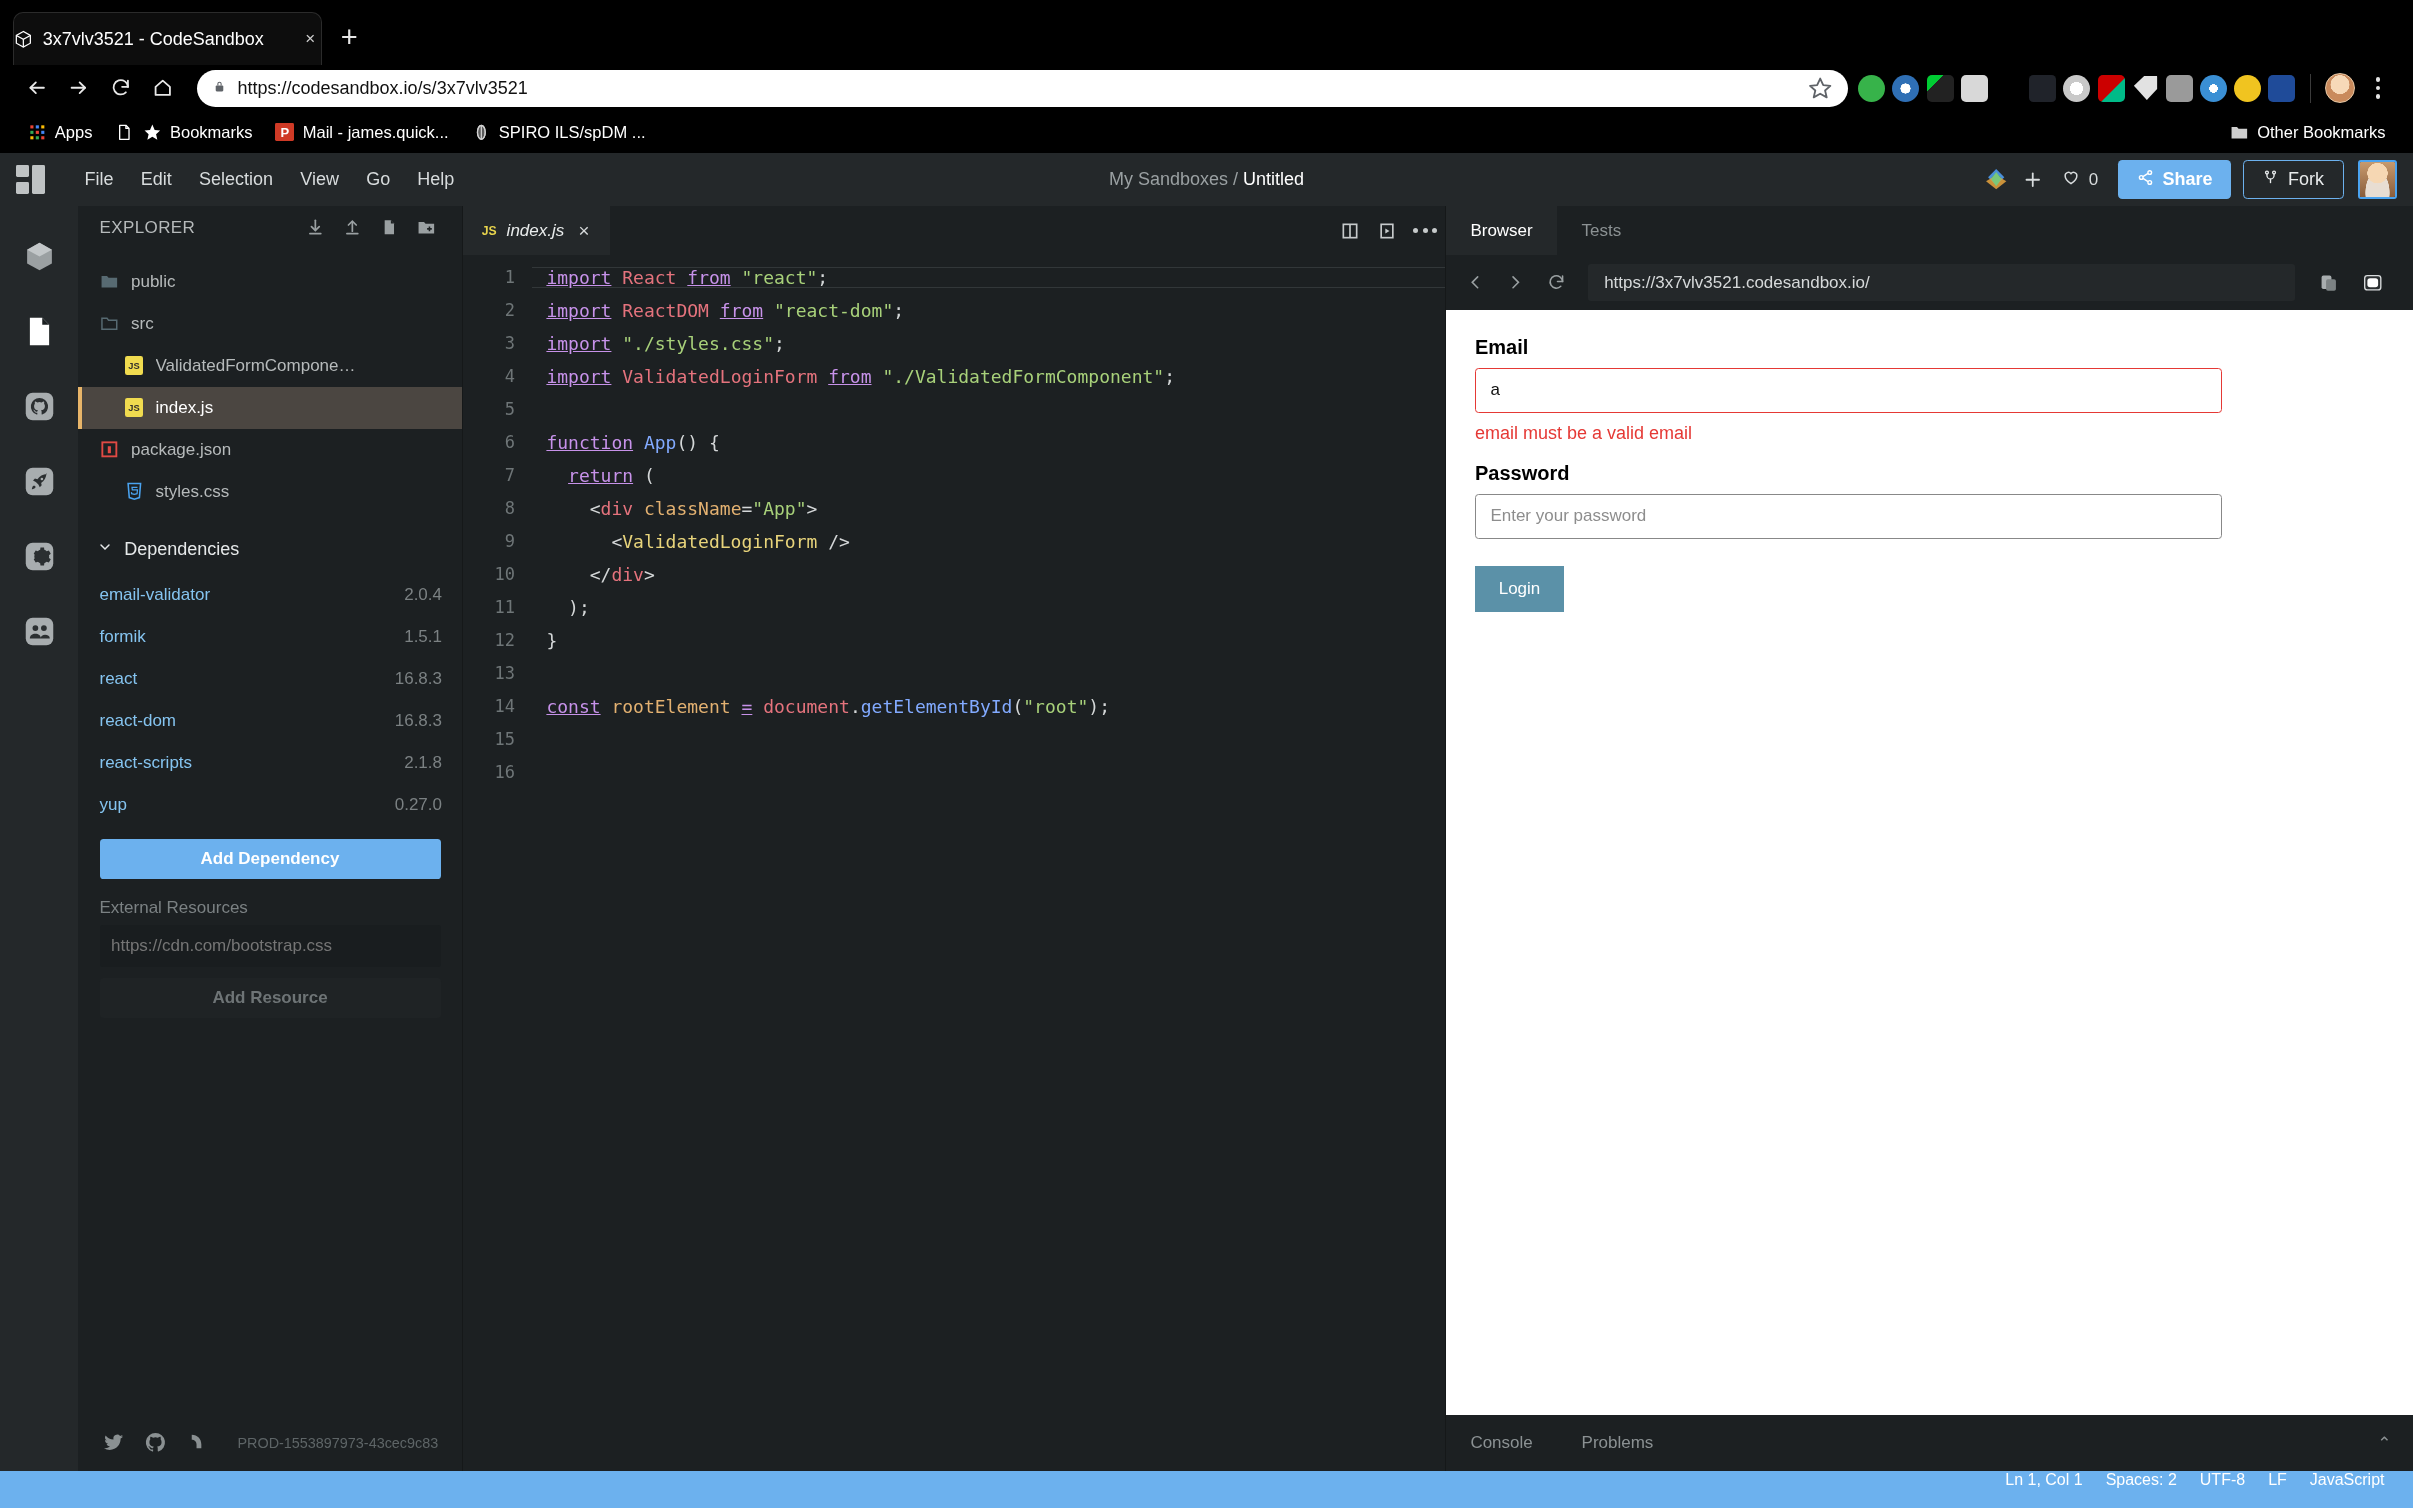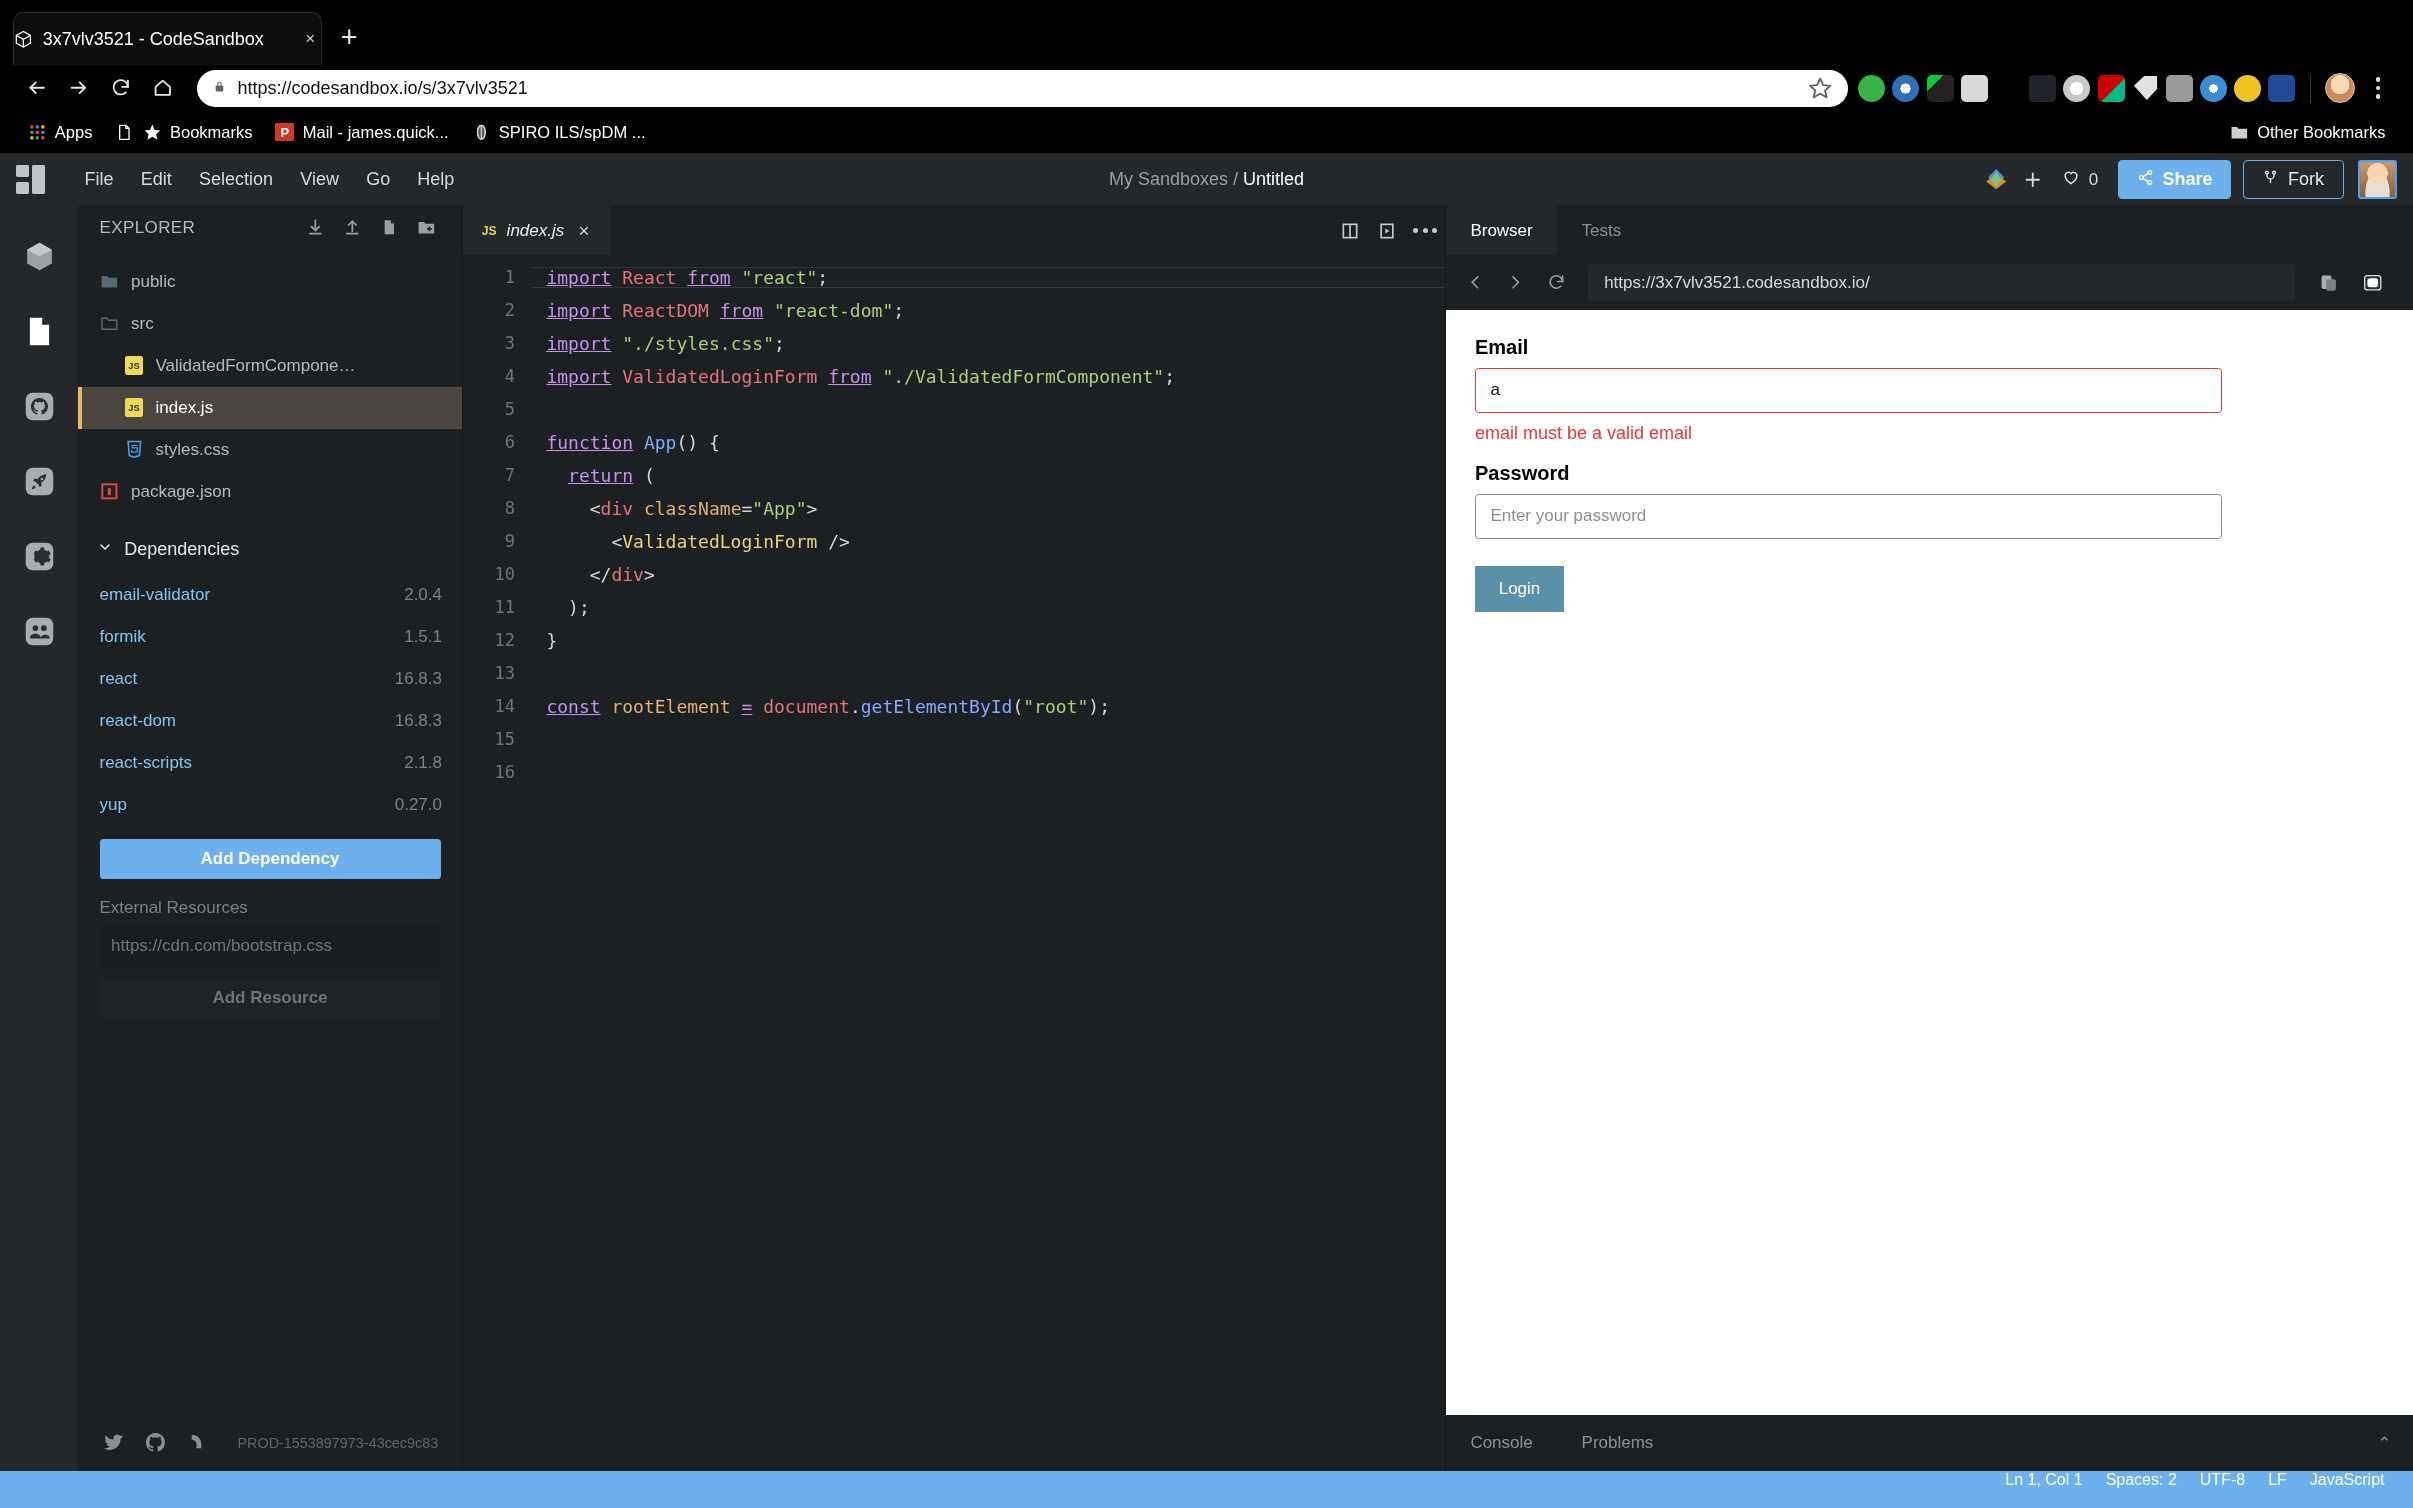--- a/index.html
+++ b/index.html
@@ -516,38 +516,38 @@
             <span class="fname">ValidatedFormCompone…</span>
           </div>
 
           <div class="frow indent active">
             <span class="ficon">
                 <span class="badge-js">JS</span>
               </span>
             <span class="fname">index.js</span>
           </div>
 
+          <div class="frow">
+            <span class="ficon">
+              <svg viewBox="0 0 24 24" width="18.7" height="18.7">
+                  <rect x="3" y="3" width="18" height="18" fill="none" stroke="#e04a44" stroke-width="2.4"></rect>
+                  <rect x="10" y="8" width="4" height="9" fill="#e04a44"></rect>
+                </svg>
+            </span>
+            <span class="fname">package.json</span>
+          </div>
+
           <div class="frow indent">
             <span class="ficon">
               <svg viewBox="0 0 24 24" width="18.7" height="18.7">
                   <path d="M4 2h16l-1.5 18L12 22l-6.5-2z" fill="none" stroke="#4aa3f0" stroke-width="2"></path>
                   <path d="M16 7H9l.4 3H16l-.5 5-3.5 1-3.5-1-.2-2" fill="none" stroke="#4aa3f0" stroke-width="1.6"></path>
                 </svg>
             </span>
             <span class="fname">styles.css</span>
-          </div>
-
-          <div class="frow">
-            <span class="ficon">
-              <svg viewBox="0 0 24 24" width="18.7" height="18.7">
-                  <rect x="3" y="3" width="18" height="18" fill="none" stroke="#e04a44" stroke-width="2.4"></rect>
-                  <rect x="10" y="8" width="4" height="9" fill="#e04a44"></rect>
-                </svg>
-            </span>
-            <span class="fname">package.json</span>
           </div>
         </div>
 
         <div class="deps-head">
           <span>
             <svg viewBox="0 0 24 24" fill="none" stroke="#e6e9ea" stroke-width="2.2" width="16" height="16" stroke-linecap="round">
                 <polyline points="6 9 12 15 18 9"></polyline>
               </svg>
           </span>
           <span>Dependencies</span>

